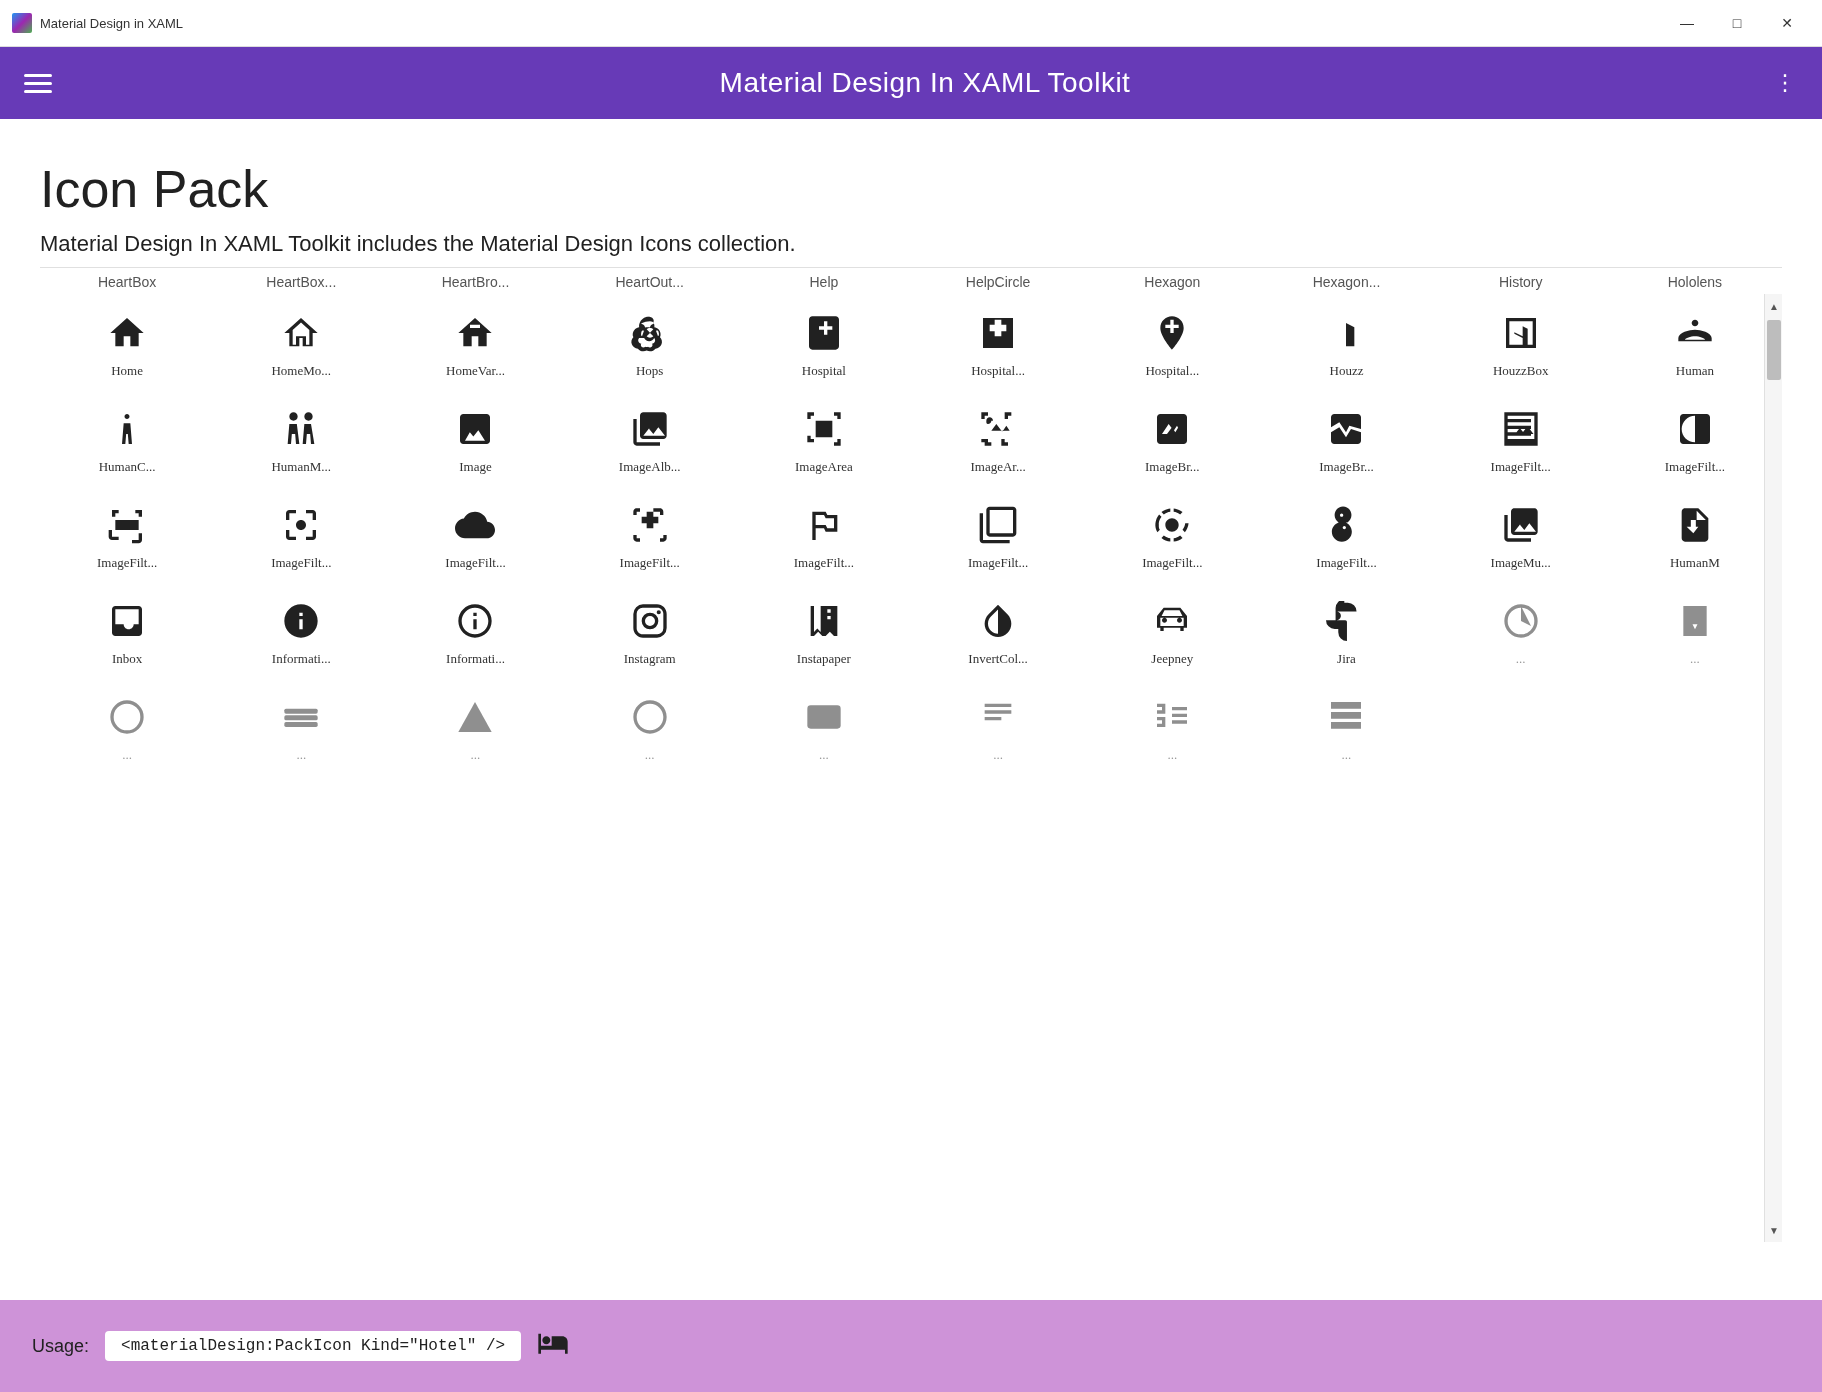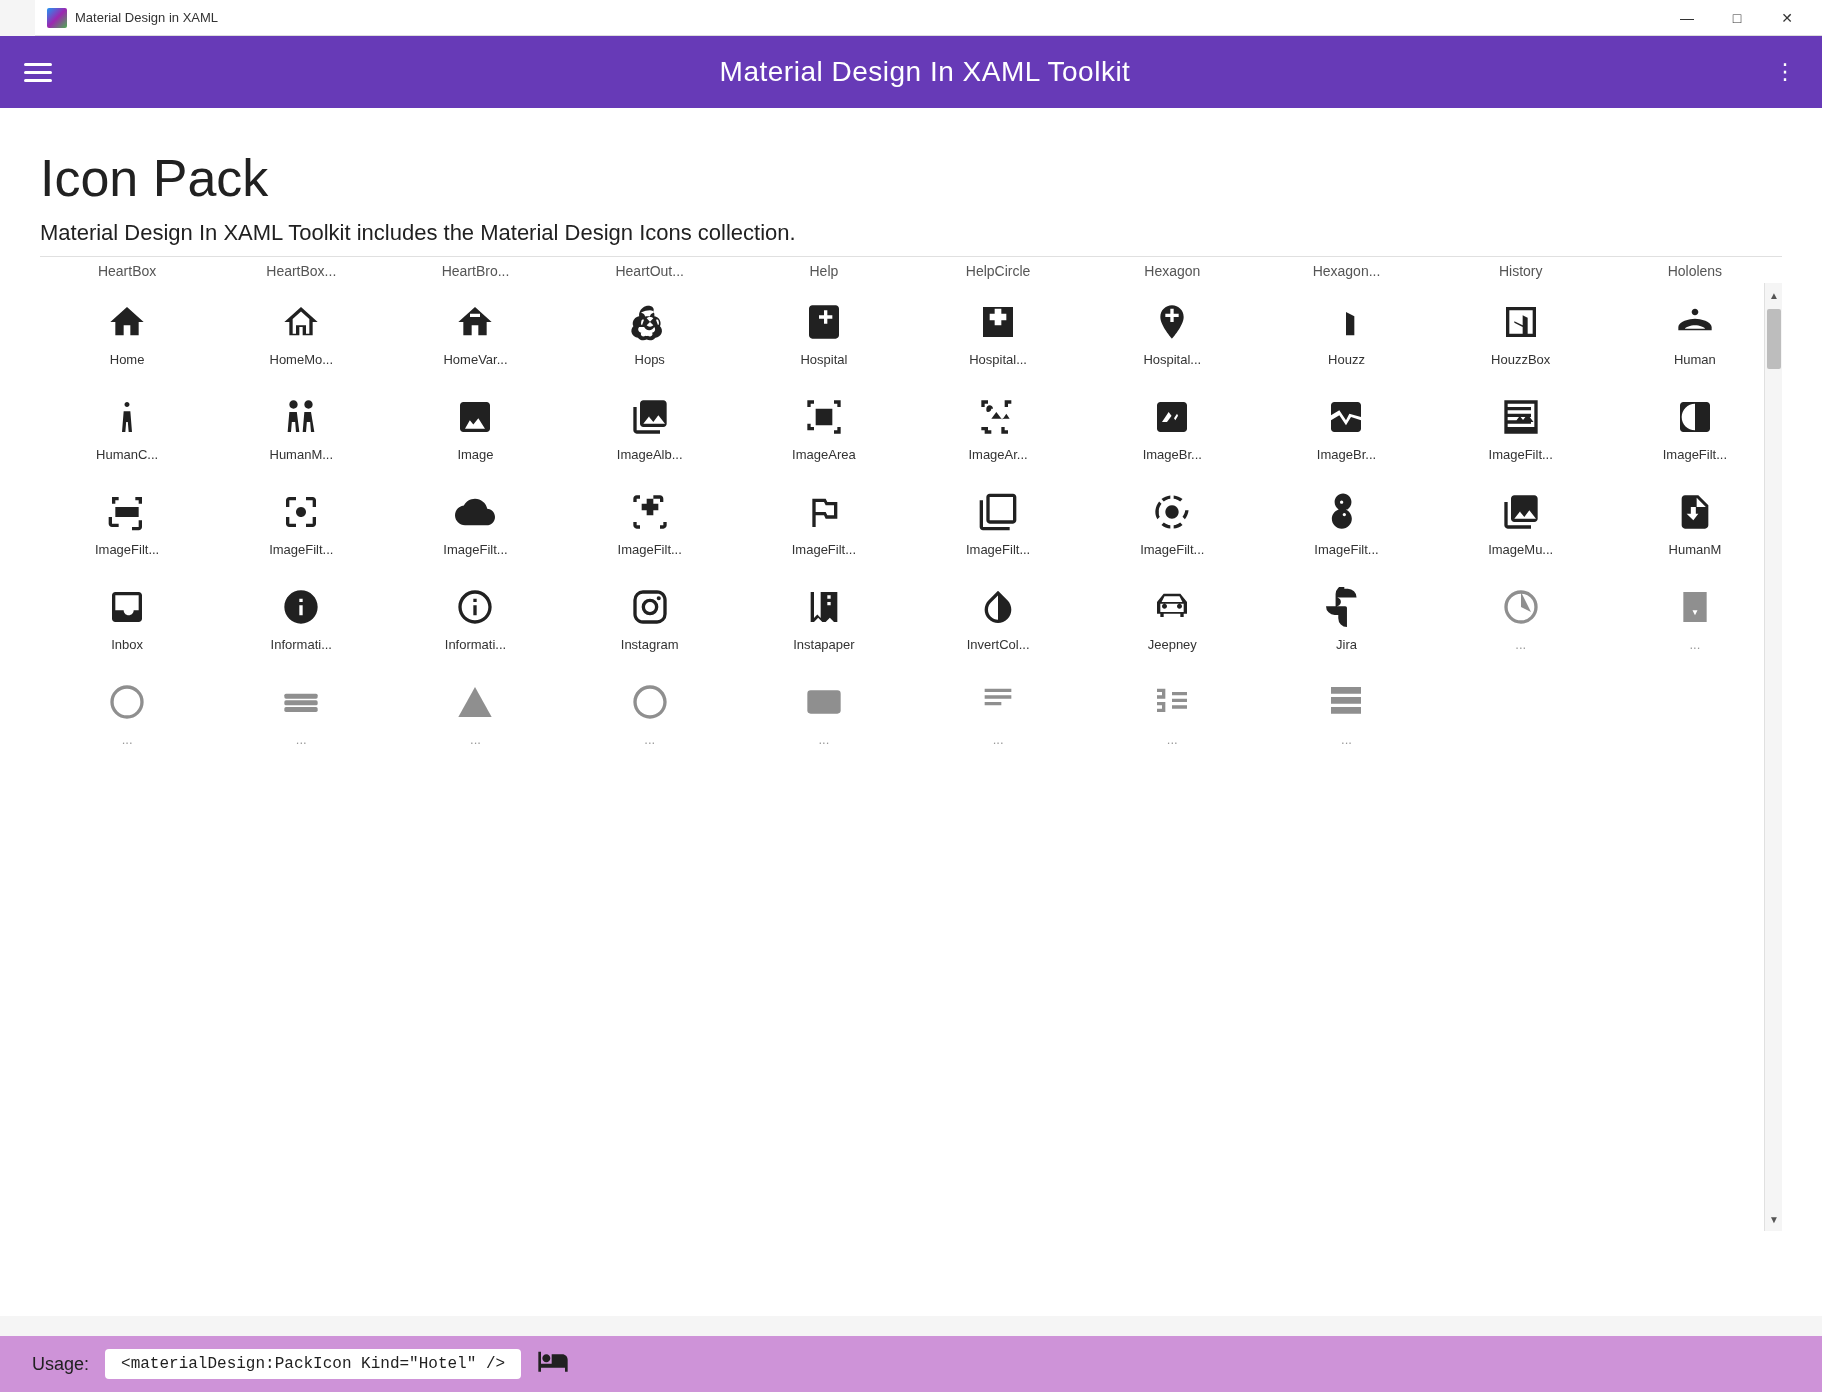--- a/index.html
+++ b/index.html
@@ -1,27 +1,26 @@
 <!DOCTYPE html>
 <html><head>
   <meta charset="utf-8">
   <style>
     * { box-sizing: border-box; margin: 0; padding: 0; }
     body { font-family: 'Segoe UI', Arial, sans-serif; background: #f5f5f5; width: 1822px; min-height: 1392px; overflow: hidden; }
 
     
     .title-bar {
       background: #fff;
-      height: 36px;
+      height: 47px;
       display: flex;
       align-items: center;
       padding: 0 12px;
       border-bottom: 1px solid #ddd;
       user-select: none;
-      margin-left: 35px;
     }
     .title-bar-icon {
       width: 20px; height: 20px; margin-right: 8px;
       background: linear-gradient(135deg, #2196F3 0%, #9C27B0 50%, #4CAF50 100%);
       border-radius: 2px;
       flex-shrink: 0;
     }
     .title-bar-text { font-size: 13px; color: #333; flex: 1; }
     .title-bar-controls { display: flex; gap: 4px; }
     .title-bar-btn {
@@ -89,20 +88,21 @@
     }
 
     
     .icon-cell {
       display: flex; flex-direction: column; align-items: center; justify-content: center;
       padding: 14px 4px 10px 4px;
       cursor: pointer;
       border: 1px solid transparent;
       border-radius: 2px;
       transition: background 0.1s;
+      font-family: Liberation Serif, serif;
     }
     .icon-cell.selected {
       background: #e8e8e8;
       border: 2px dashed #aaa;
     }
     .icon-svg { width: 48px; height: 48px; display: flex; align-items: center; justify-content: center; }
     .icon-svg svg { width: 40px; height: 40px; fill: #212121; }
     .icon-label { font-size: 13px; color: #333; margin-top: 6px; text-align: center; }
 
     
@@ -115,21 +115,21 @@
       cursor: pointer; font-size: 10px; color: #555;
     }
     .scrollbar-thumb {
       width: 14px; height: 60px; background: #bdbdbd; border-radius: 2px;
       margin: 2px auto; cursor: pointer;
     }
 
     
     .usage-bar {
       background: #CE93D8;
-      height: 56px;
+      height: 92px;
       display: flex;
       align-items: center;
       padding: 0 32px;
       gap: 16px;
       position: fixed;
       bottom: 0;
       left: 0;
       width: 1822px;
     }
     .usage-label { font-size: 18px; color: #212121; font-weight: 500; }

